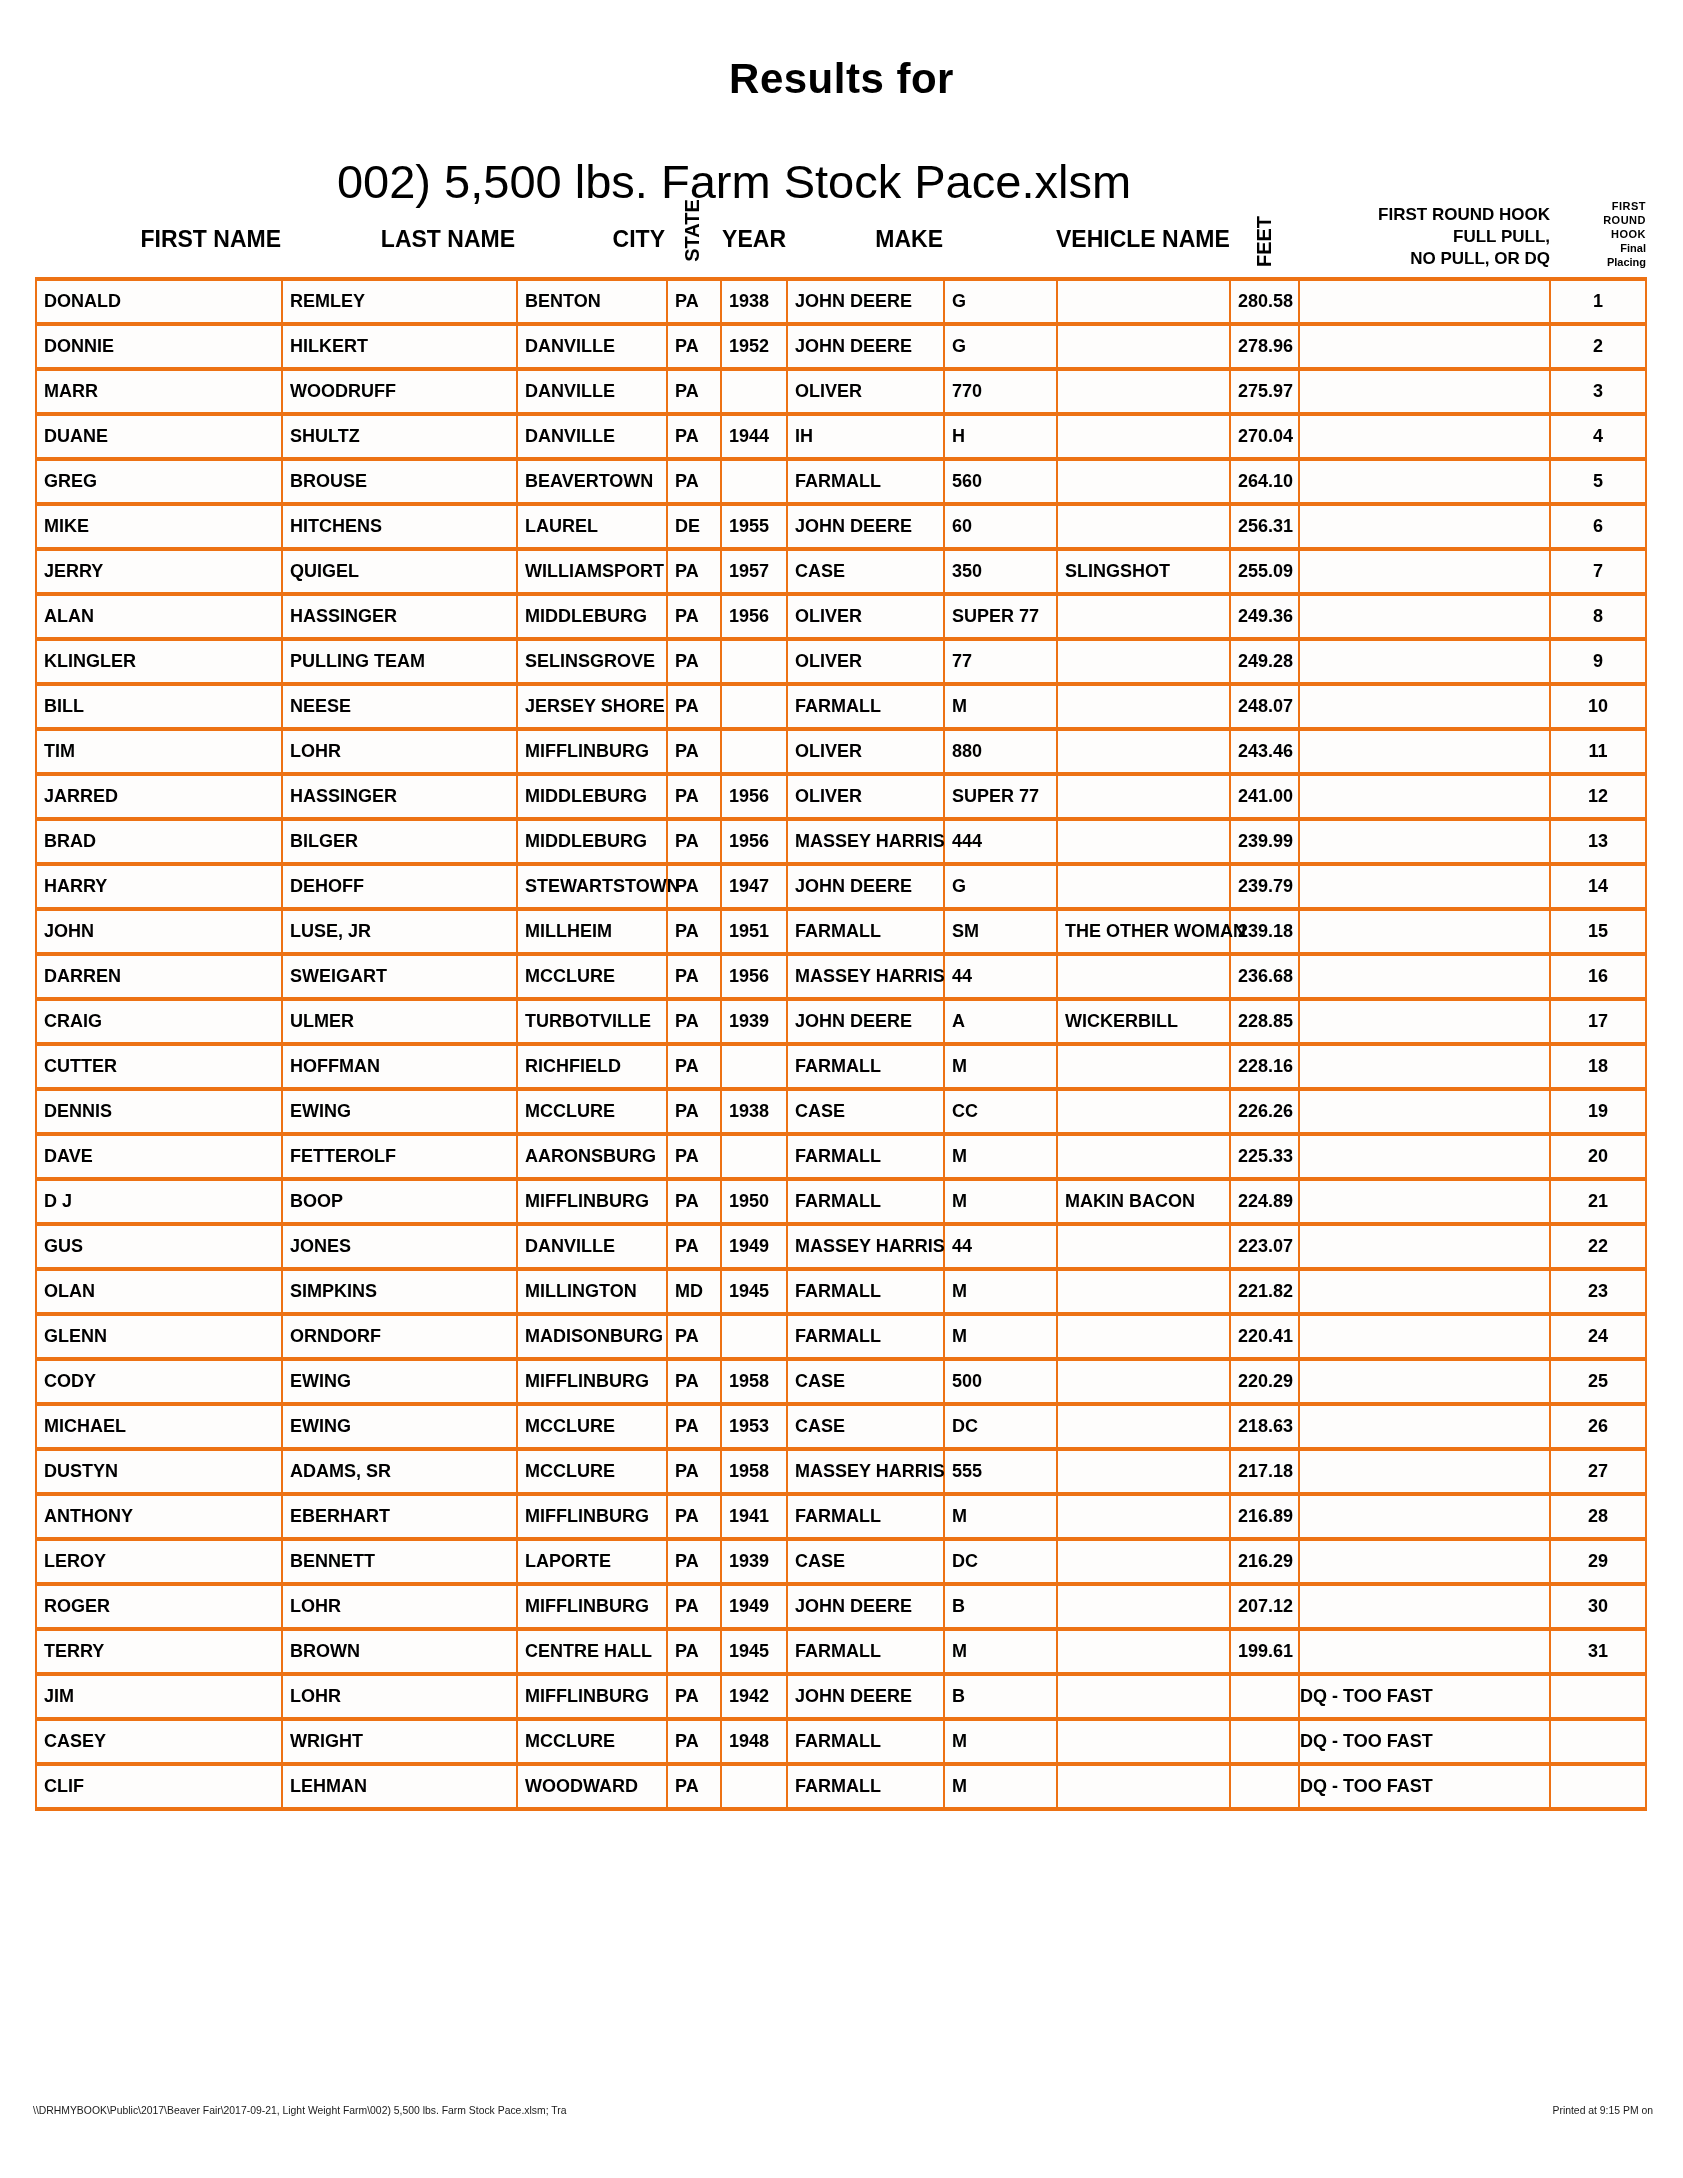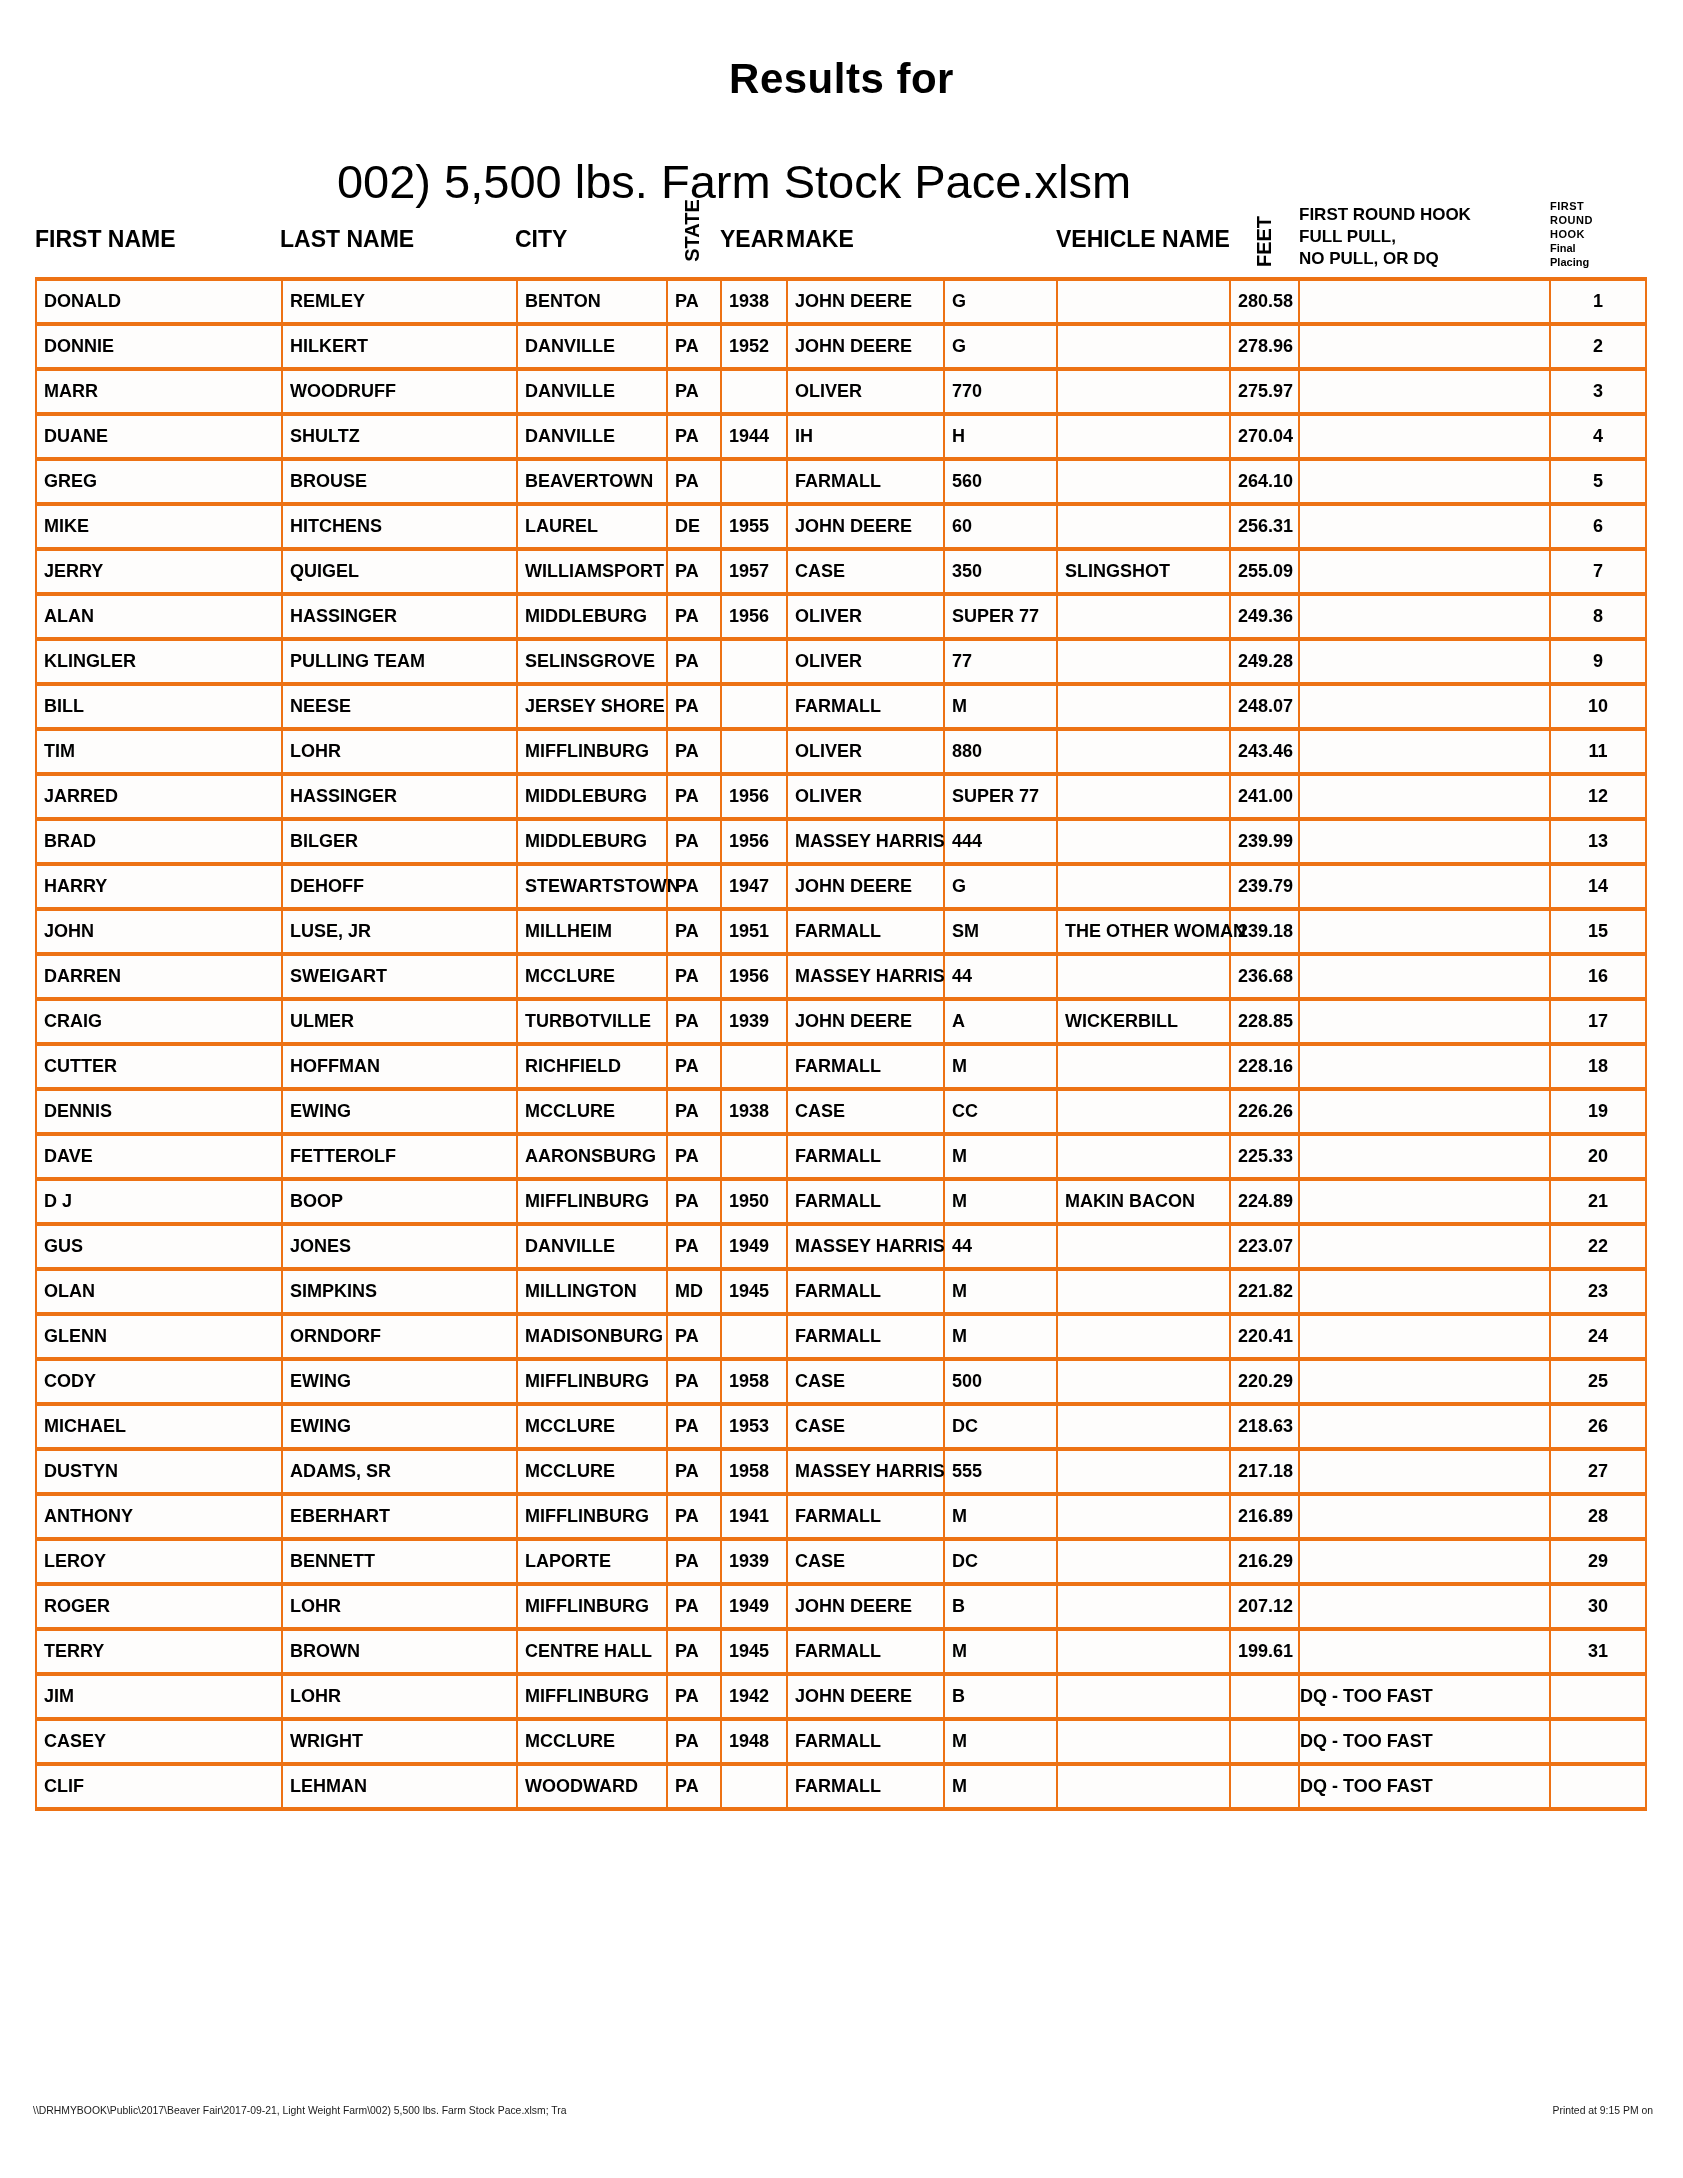--- a/index.html
+++ b/index.html
@@ -3,21 +3,21 @@
 <meta charset="utf-8">
 <style>
   html,body{margin:0;padding:0;background:#ffffff;}
   .page{position:relative;width:1683px;height:2178px;background:#ffffff;overflow:hidden;
         font-family:"Liberation Sans", sans-serif;color:#000;}
   .title1{position:absolute;left:0;top:55px;width:1683px;text-align:center;
           font-size:42px;font-weight:bold;letter-spacing:0.5px;}
   .title2{position:absolute;left:0;top:111px;width:1468px;text-align:center;
           font-size:47px;font-weight:normal;margin-top:43px;}
   
-  .hlabel{position:absolute;text-align:left;font-weight:bold;font-size:23px;white-space:nowrap;}
+  .hlabel{position:absolute;text-align:right;font-weight:bold;font-size:23px;white-space:nowrap;}
   .h1{left:35px;width:246px;top:226px;}
   .h2{left:280px;width:235px;top:226px;}
   .h3{left:515px;width:150px;top:226px;}
   .h5{left:720px;width:66px;top:226px;}
   .h6{left:786px;width:157px;top:226px;}
   .h7{left:943px;width:113px;top:226px;margin-top:48px;}
   .h8{left:1056px;width:173px;top:226px;}
   .vlabel{position:absolute;font-weight:bold;font-size:20px;white-space:nowrap;
           transform:rotate(-90deg);transform-origin:center;text-align:center;}
   .hstate{left:646px;width:93px;top:219px;}

